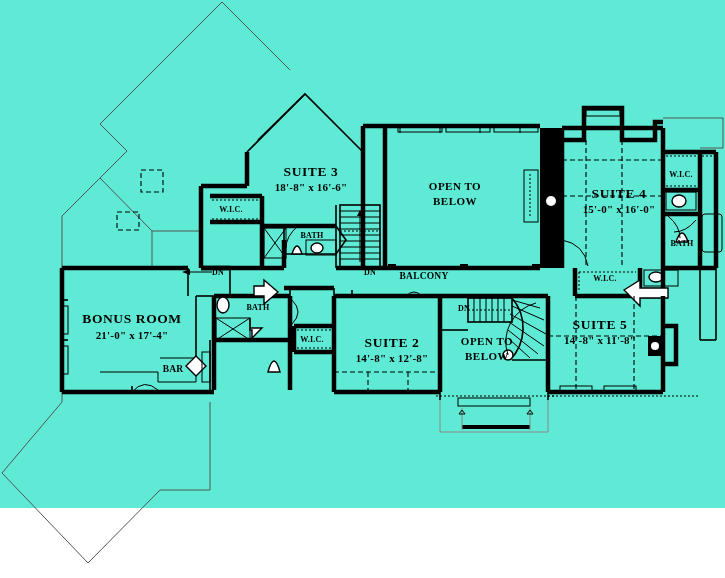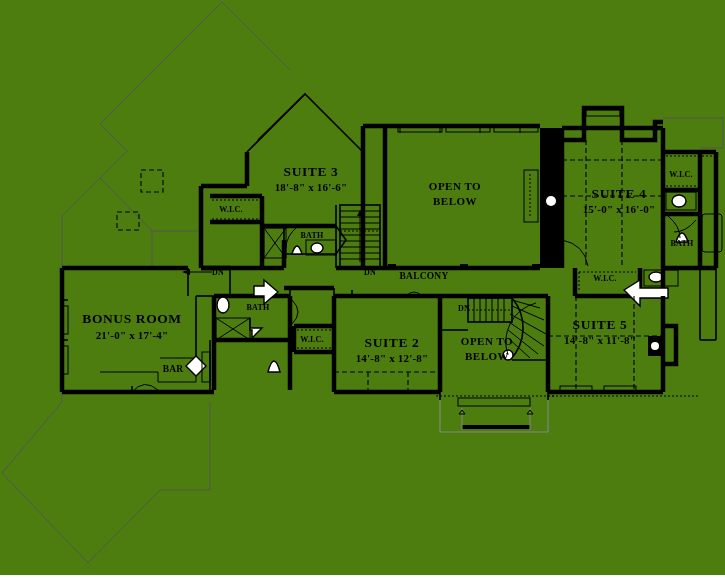--- a/index.html
+++ b/index.html
@@ -9,22 +9,22 @@
   }
   body {
     width: 725px;
     height: 578px;
     font-family: "Liberation Serif", "DejaVu Serif", serif;
     overflow: hidden;
   }
   #plan-root {
     position: relative;
     width: 725px;
-    height: 575px;
-    background: #4d7c0f;
+    height: 508px;
+    background: #5eead4;
     text-decoration: underline;
   }
   svg.plan {
     display: block;
     width: 725px;
     height: 578px;
   }
   .roofline {
     fill: none;
     stroke: #555555;

